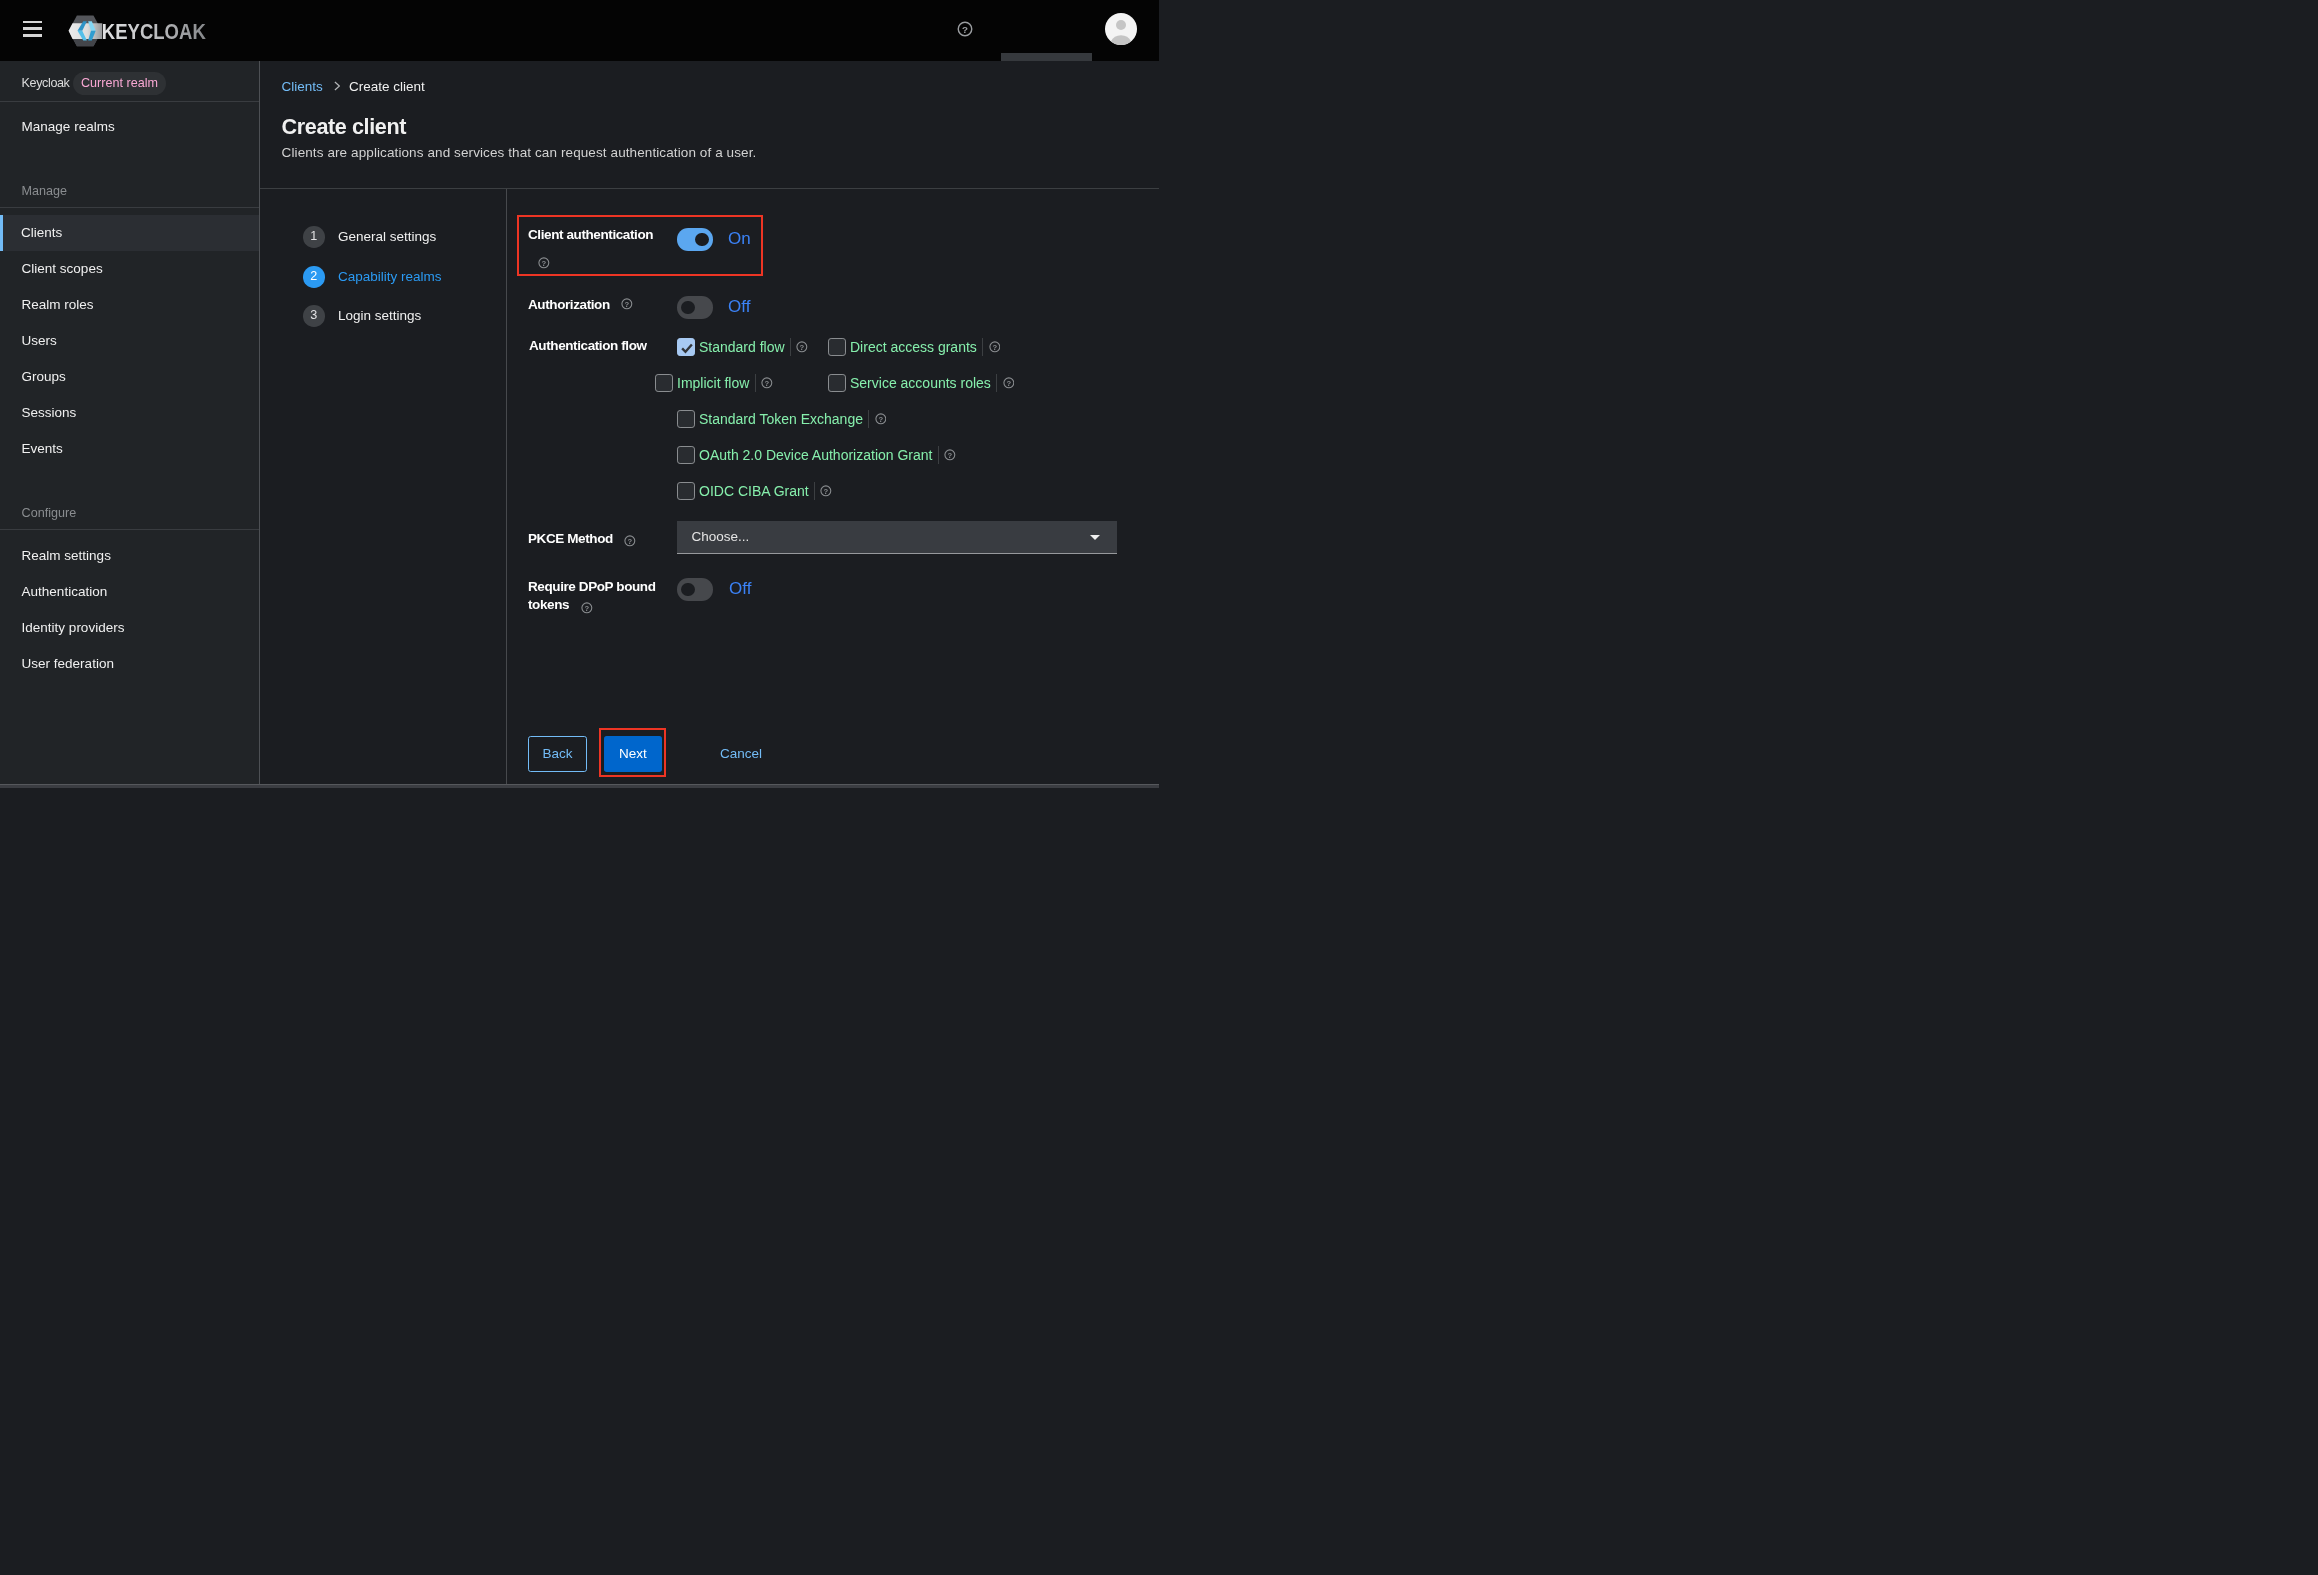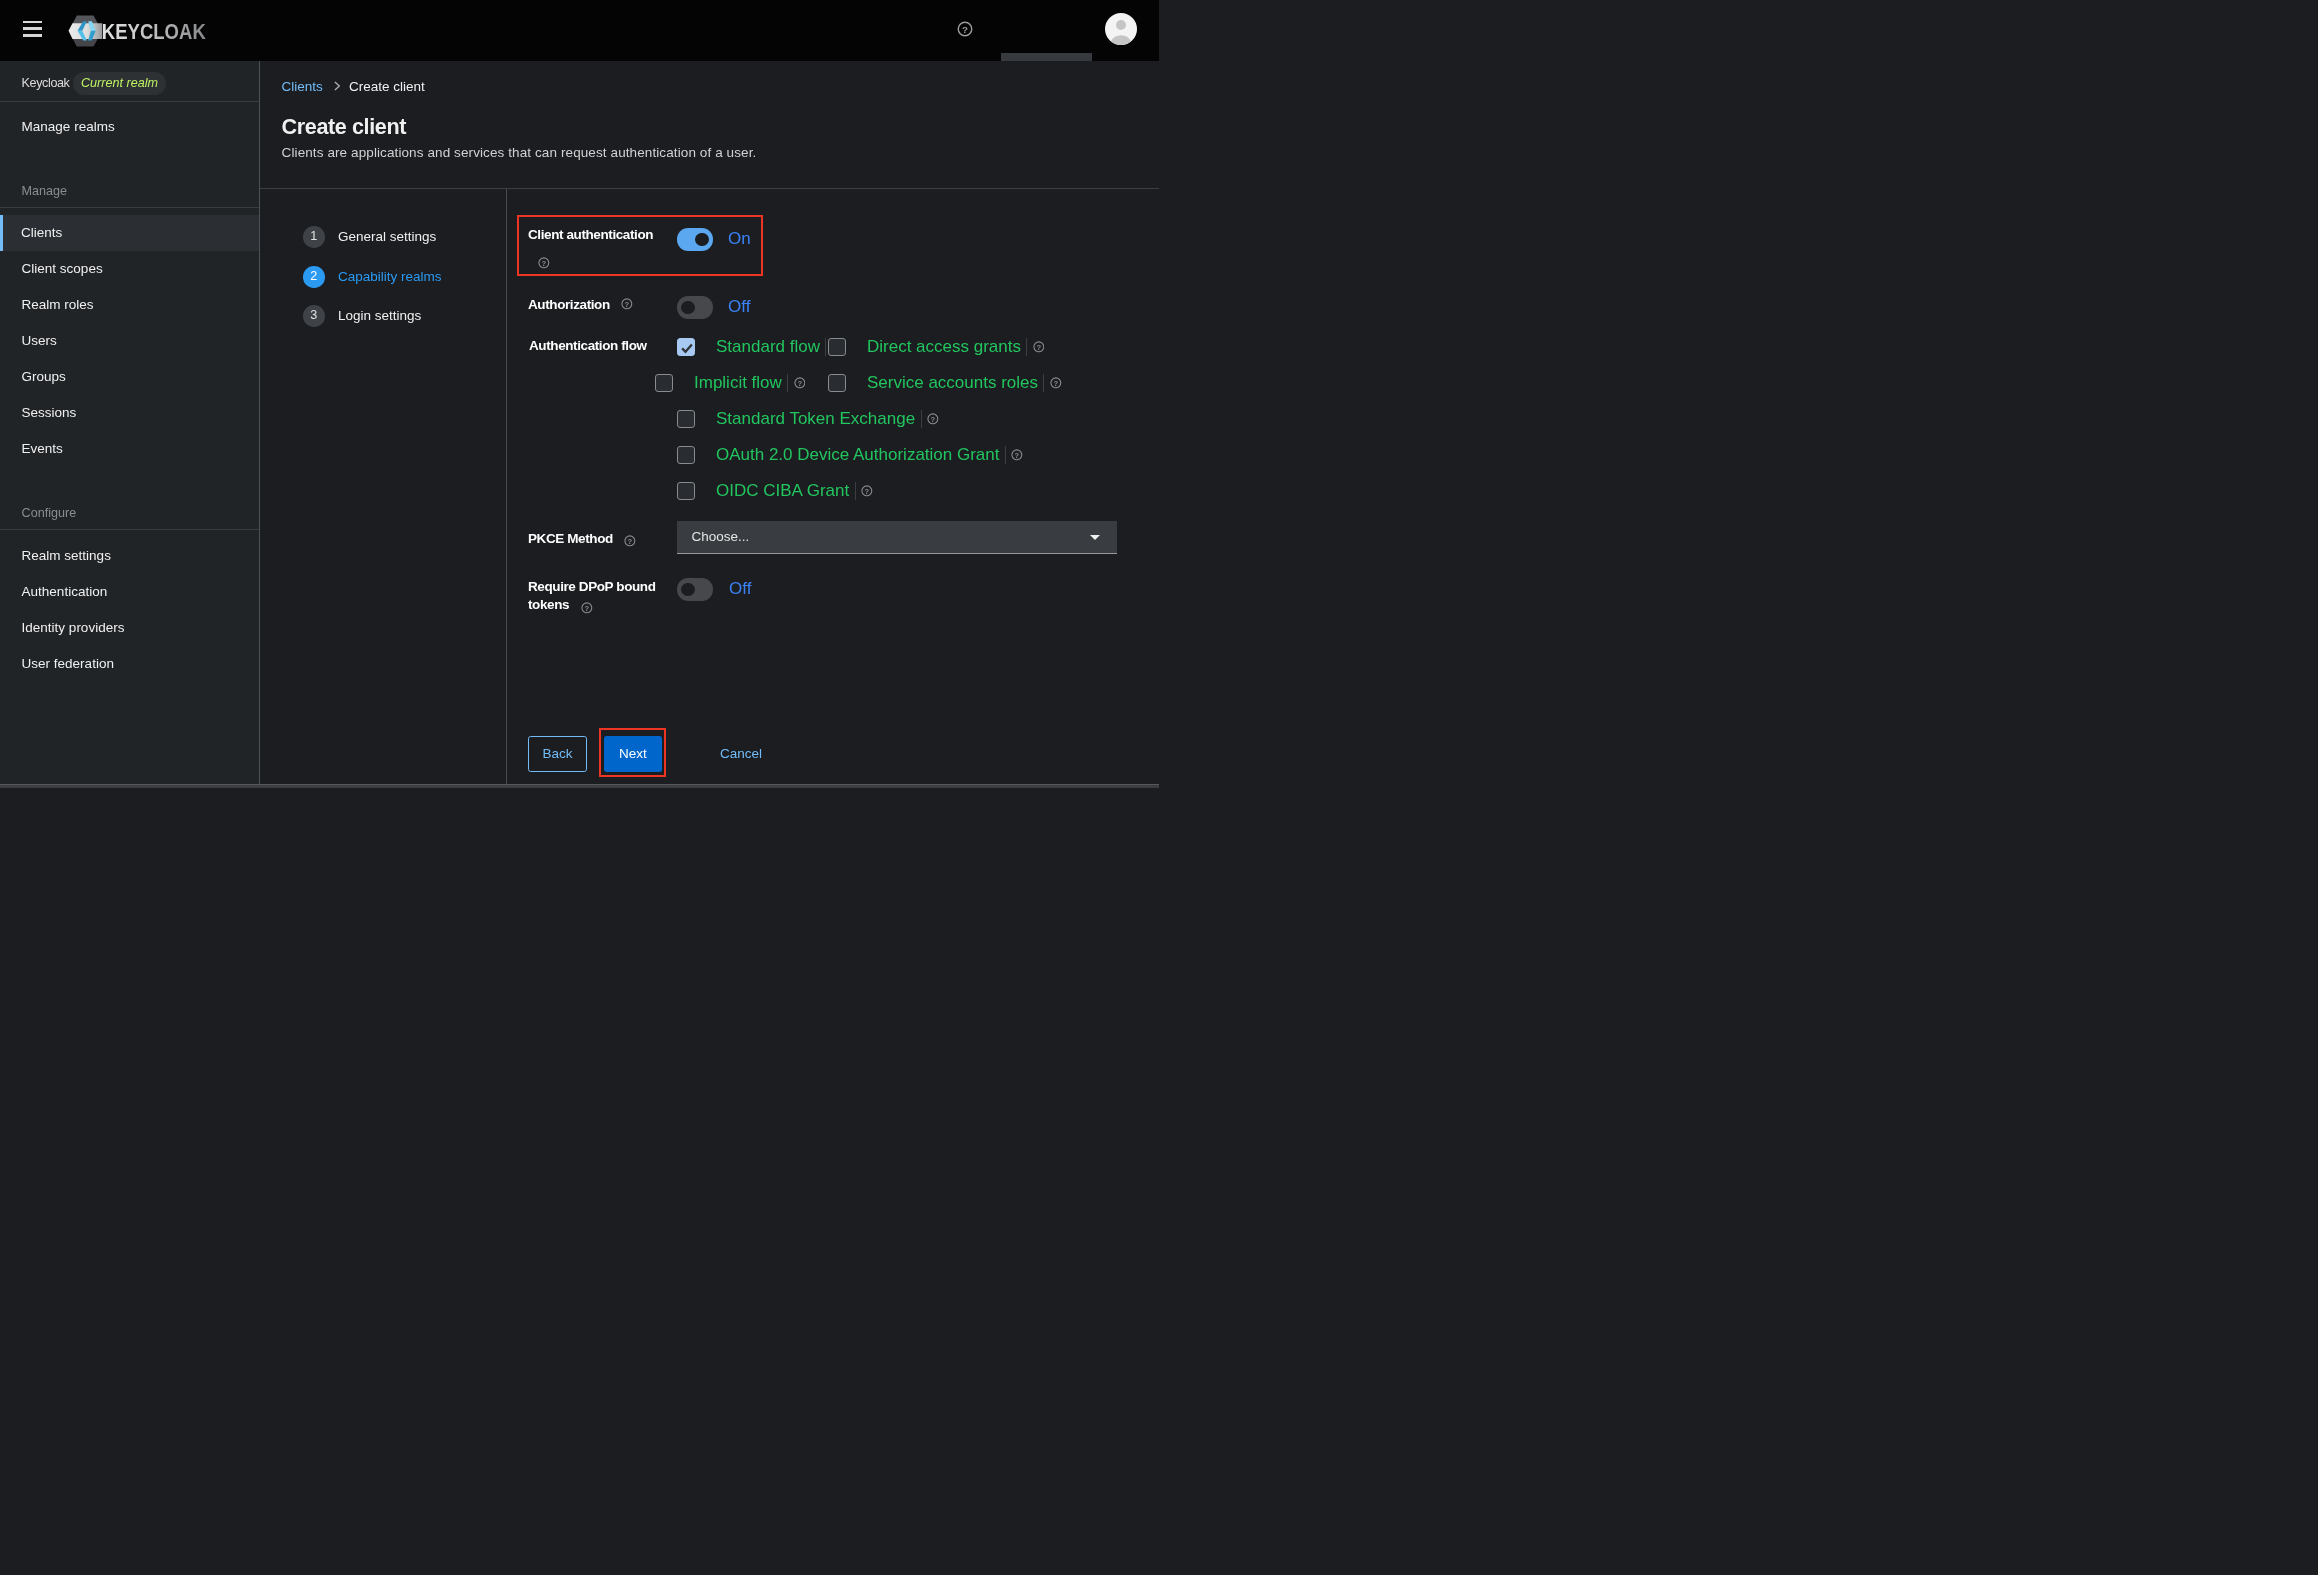--- a/index.html
+++ b/index.html
@@ -21,21 +21,21 @@
     border-top:5.4px solid #f0f0f0; }
   #avatar { position:absolute; left:1105px; top:12.6px; }
 
   
   #sidebar { position:absolute; left:0; top:61px; width:260px; height:727px;
     background:#212427; border-right:0.9px solid #4d5054; }
   .sb-div { position:absolute; left:0; right:0; border-top:0.9px solid #393c40; }
   #kcname { position:absolute; left:21.6px; top:10.8px; line-height:23.4px; font-size:12.6px;
     letter-spacing:-0.4px; color:#dcdcdc; }
   #realmpill { position:absolute; left:73px; top:10.8px; height:23.4px; line-height:23.4px;
-    border-radius:11.7px; background:#2e3134; color:#bef264; font-size:12.6px; padding:0 8px;font-style:italic; }
+    border-radius:11.7px; background:#2e3134; color:#f9a8d4; font-size:12.6px; padding:0 8px; }
   .navitem { position:absolute; left:0; width:100%; height:36px; line-height:36px;
     padding-left:21.6px; font-size:13.5px; color:#f0f0f0; }
   .navlabel { position:absolute; left:21.6px; font-size:12.6px; line-height:22.5px; color:#8a8d90; }
   .active { background:#2b2e33; border-left:3.6px solid #73bcf7; padding-left:18px; }
 
   
   #content { position:absolute; left:260px; top:61px; width:899px; height:727px; background:#1b1d21; }
   #crumbs { position:absolute; left:21.6px; top:19px; font-size:13.5px; line-height:14.4px; }
   #crumbs a { color:#73bcf7; text-decoration:none; }
   #crumbs .cur { color:#f0f0f0; }
@@ -58,21 +58,21 @@
   .toggle { position:absolute; width:36px; height:22.5px; border-radius:11.2px; }
   .toggle .knob { position:absolute; top:4.5px; width:13.5px; height:13.5px; border-radius:50%;
     background:#1b1d21; }
   .t-on { background:#5ba7f0; } .t-on .knob { left:18.4px; }
   .t-off { background:#46484c; } .t-off .knob { left:4px; }
   .tstate { position:absolute; font-size:17px; color:#3b82f6; line-height:22.5px; }
   .cbrow { position:absolute; display:flex; align-items:center; height:18px; }
   .cb { width:18px; height:18px; border-radius:3.1px; background:#292c30;
     border:0.9px solid #8a8d90; flex:none; }
   .cb.ck { background:#a7c9f2; border-color:#a7c9f2; }
-  .cblab { font-size:17px; color:#22c55e; margin-left:21px; white-space:nowrap; }
+  .cblab { font-size:14px; color:#86efac; margin-left:4px; white-space:nowrap; }
   .cbdiv { width:0; height:18px; border-left:0.9px solid #3c3f42; margin-left:5.4px; }
   .qq { margin-left:5.4px; flex:none; display:block; }
   #redbox1 { position:absolute; left:257px; top:154px; width:246px; height:61px;
     border:2.7px solid #ee3524; }
   #redbox2 { position:absolute; left:339px; top:667px; width:67px; height:49px;
     border:2.7px solid #ee3524; }
   #select { position:absolute; left:417px; top:460px; width:440px; height:33px;
     background:#393c41; border-bottom:0.9px solid #97999c; color:#e4e4e4;
     font-size:13.5px; line-height:32px; padding-left:14.4px; }
   #select .caret { position:absolute; right:17px; top:14.4px; width:0; height:0;

